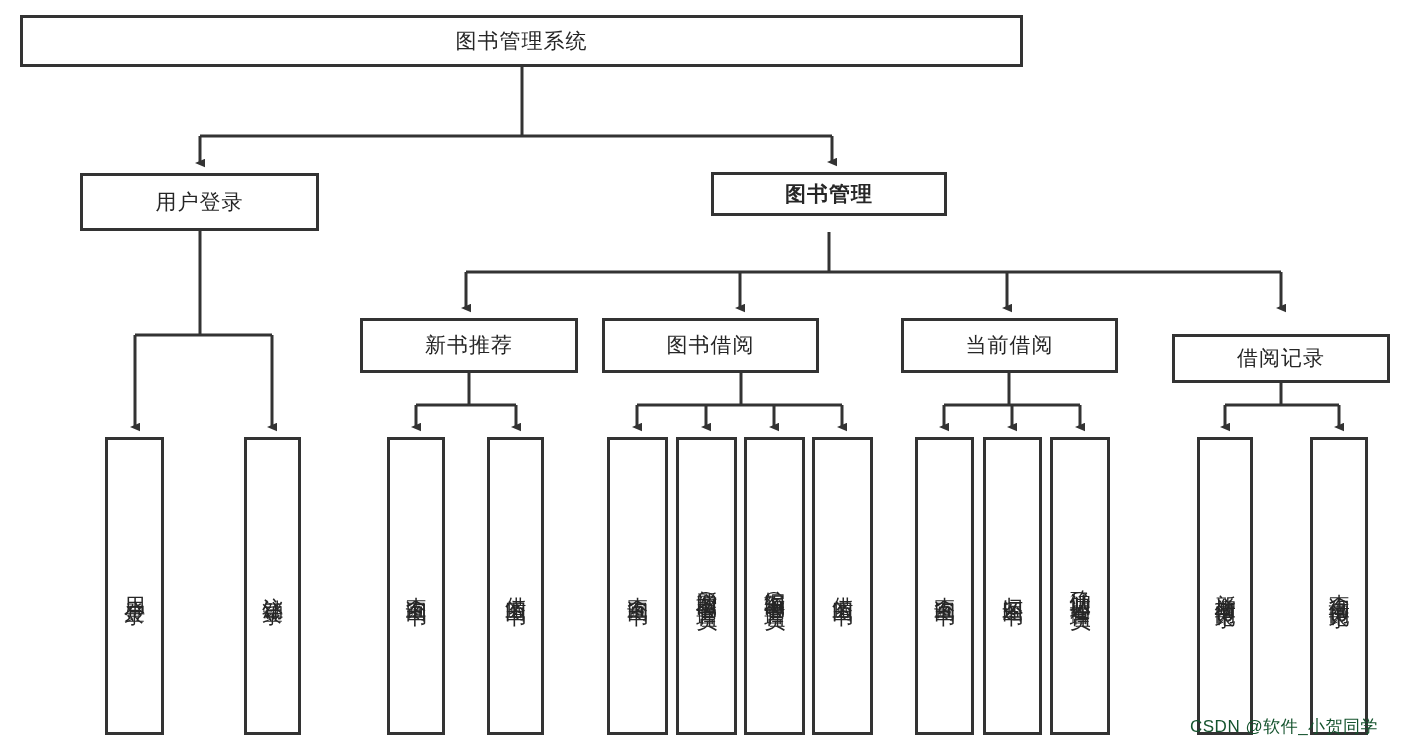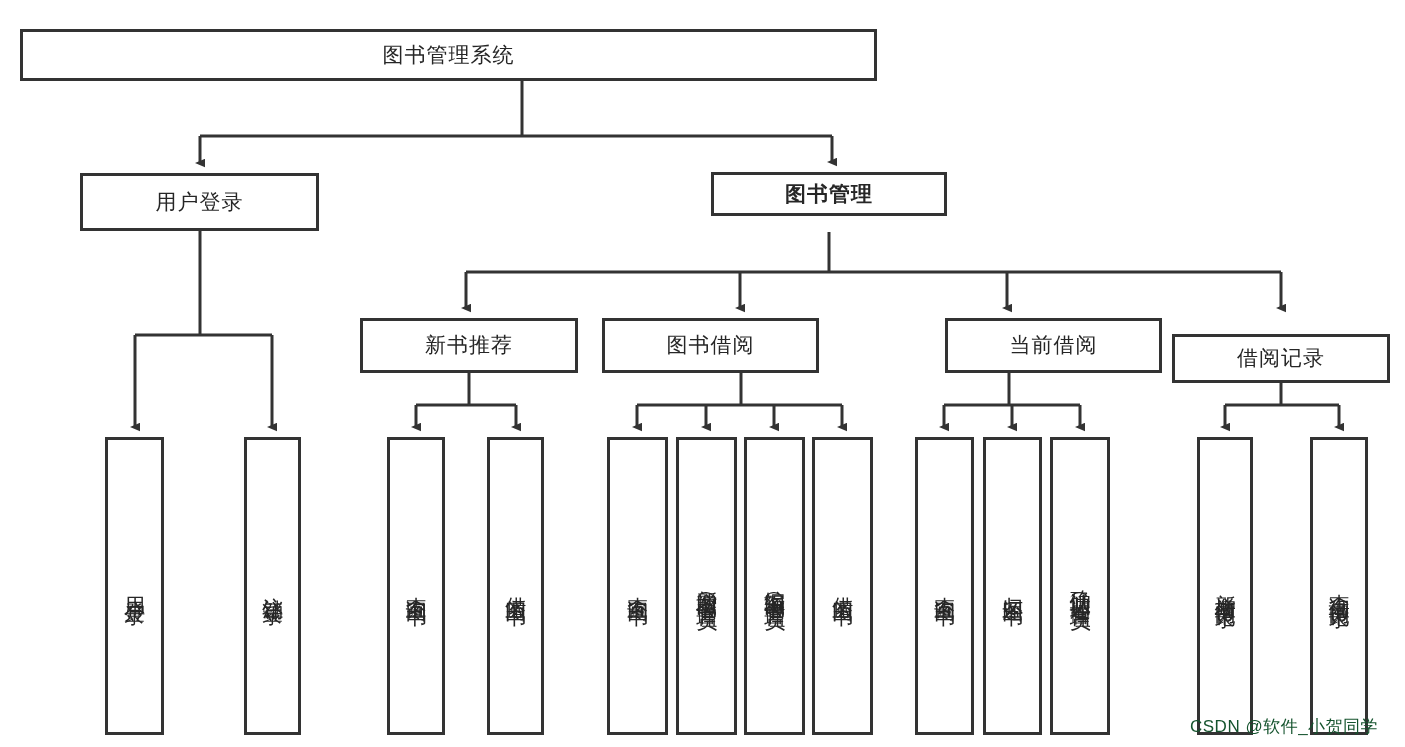--- a/index.html
+++ b/index.html
@@ -113,36 +113,36 @@
       <path d="M1080,405 L1080,427" marker-end="url(#arrow)"></path>
 
       <path d="M1281,373 L1281,405"></path>
       <path d="M1225,405 L1339,405"></path>
       <path d="M1225,405 L1225,427" marker-end="url(#arrow)"></path>
       <path d="M1339,405 L1339,427" marker-end="url(#arrow)"></path>
     </g>
   </svg>
 
   <div id="nodes-layer">
-      <div class="node" style="left: 20px; top: 29px; width: 857px; height: 52px;">
+      <div class="node" style="left: 20px; top: 15px; width: 1003px; height: 52px;">
         <span class="node-label">图书管理系统</span>
       </div>
       <div class="node" style="left: 80px; top: 173px; width: 239px; height: 58px;">
         <span class="node-label">用户登录</span>
       </div>
       <div class="node" style="left: 711px; top: 172px; width: 236px; height: 44px; font-weight: bold;">
         <span class="node-label">图书管理</span>
       </div>
       <div class="node" style="left: 360px; top: 318px; width: 218px; height: 55px; font-family: Liberation Serif, serif;">
         <span class="node-label">新书推荐</span>
       </div>
       <div class="node" style="left: 602px; top: 318px; width: 217px; height: 55px;">
         <span class="node-label">图书借阅</span>
       </div>
-      <div class="node" style="left: 901px; top: 318px; width: 217px; height: 55px; margin-left: 44px;">
+      <div class="node" style="left: 901px; top: 318px; width: 217px; height: 55px;">
         <span class="node-label">当前借阅</span>
       </div>
       <div class="node" style="left: 1172px; top: 334px; width: 218px; height: 49px;">
         <span class="node-label">借阅记录</span>
       </div>
       <div class="node vertical" style="left: 105px; top: 437px; width: 59px; height: 298px;">
         <span class="node-label">用户登录</span>
       </div>
       <div class="node vertical" style="left: 244px; top: 437px; width: 57px; height: 298px;">
         <span class="node-label">注销登录</span>

